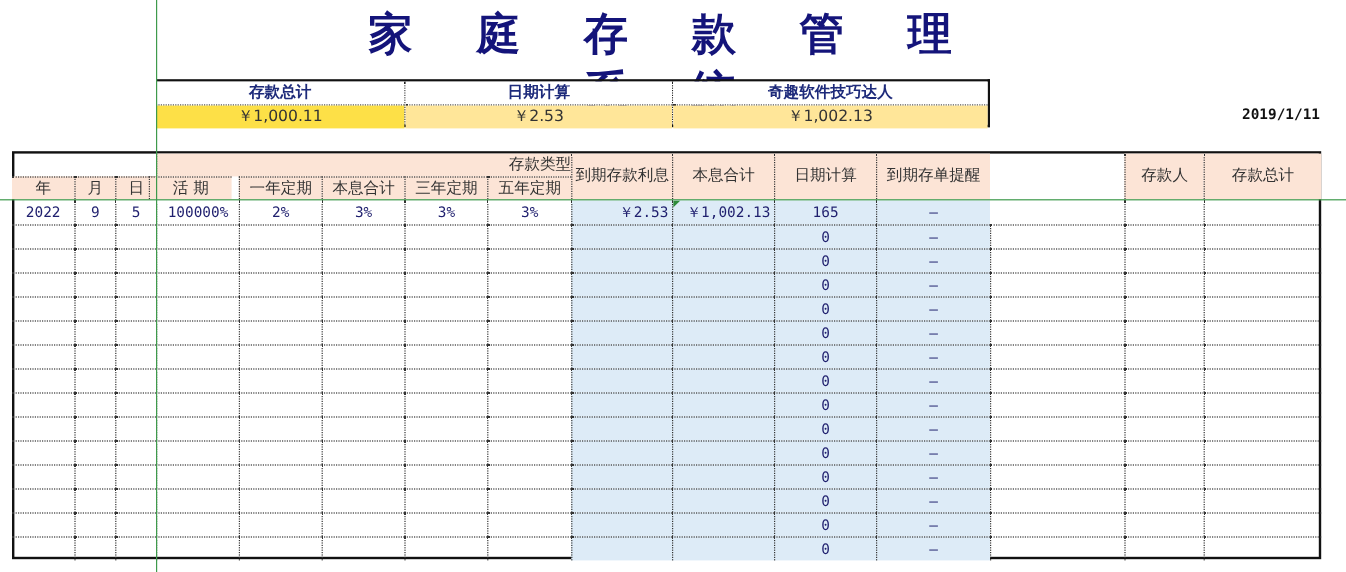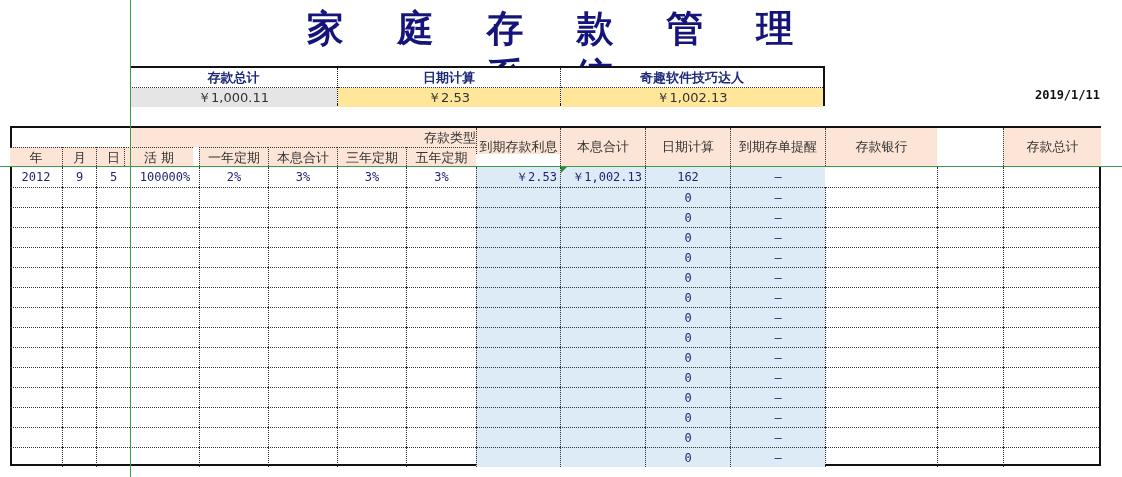--- a/index.html
+++ b/index.html
@@ -12,21 +12,21 @@
   .freeze-h { position:absolute; left:0; top:166px; width:1122px; height:1px; background:#3e9a4b; z-index:5; }
 
   .summary { position:absolute; left:130px; top:66px; width:695px; height:40px;
              border-top:2px solid #111; border-bottom:2px solid #111; border-right:2px solid #111;
              box-sizing:border-box; }
   .sum-col { position:absolute; top:0; height:100%; box-sizing:border-box; }
   .sum-col + .sum-col { border-left:1px dotted #222; }
   .sum-label { height:19px; line-height:19px; text-align:center; font-size:13px; font-weight:bold;
                color:#1d2a7a; border-bottom:1px dotted #333; background:#fff; }
   .sum-value { height:19px; line-height:19px; text-align:center; font-size:13px; color:#333; background:#ffe699; }
-  .sum-col.first .sum-value { background:#e5e5e5; }
+  .sum-col.first .sum-value { background:#fde047; }
 
   .date { position:absolute; left:1000px; top:88px; width:100px; text-align:right;
           font-family:"DejaVu Sans Mono", "Liberation Mono", monospace; font-weight:bold; font-size:12px; color:#111; }
 
   .grid { position:absolute; left:10px; top:126px; width:1091px; height:340px;
           border:2px solid #111; box-sizing:border-box; border-bottom:2px solid #111; }
   .cell { position:absolute; box-sizing:border-box; font-size:12px; text-align:center; overflow:hidden; white-space:nowrap; }
   .hdr { background:#fce4d6; color:#333; font-size:13px; }
   .bl { border-left:1px dotted #333; }
   .bt { border-top:1px dotted #333; }
@@ -62,37 +62,37 @@
 <div class="grid" id="grid">
     <div class="cell hdr bl" style="left: 118px; top: 0px; width: 346px; height: 19px; line-height: 19px; text-align: right;">存款类型</div>
     <div class="cell hdr bt" style="left: -2px; top: 19px; width: 52px; height: 19px; line-height: 19px;">年</div>
     <div class="cell hdr bt bl" style="left: 50px; top: 19px; width: 34px; height: 19px; line-height: 19px;">月</div>
     <div class="cell hdr bt bl" style="left: 84px; top: 19px; width: 34px; height: 19px; line-height: 19px;">日</div>
     <div class="cell hdr bt bl" style="left: 112px; top: 19px; width: 69px; height: 19px; line-height: 19px;">活  期</div>
     <div class="cell hdr bt bl" style="left: 187px; top: 19px; width: 69px; height: 19px; line-height: 19px;">一年定期</div>
     <div class="cell hdr bt bl" style="left: 256px; top: 19px; width: 69px; height: 19px; line-height: 19px;">本息合计</div>
     <div class="cell hdr bt bl" style="left: 325px; top: 19px; width: 69px; height: 19px; line-height: 19px;">三年定期</div>
     <div class="cell hdr bt bl" style="left: 394px; top: 19px; width: 70px; height: 19px; line-height: 19px;">五年定期</div>
-    <div class="cell hdr bl" style="left: 464px; top: 0px; width: 84px; height: 26px; line-height: 38px;">到期存款利息</div>
+    <div class="cell hdr bl" style="left: 464px; top: 0px; width: 84px; height: 38px; line-height: 38px;">到期存款利息</div>
     <div class="cell hdr bl" style="left: 633px; top: 0px; width: 85px; height: 38px; line-height: 38px;">日期计算</div>
     <div class="cell hdr bl" style="left: 548px; top: 0px; width: 85px; height: 38px; line-height: 38px;">本息合计</div>
     <div class="cell hdr bl" style="left: 718px; top: 0px; width: 95px; height: 38px; line-height: 38px;">到期存单提醒</div>
-    <div class="cell hdr bl" style="left: 813px; top: 0px; width: 112px; height: 38px; line-height: 38px;">存款银行</div>
+    <div class="cell hdr bl" style="left: 925px; top: 0px; width: 66px; height: 38px; line-height: 38px;">存款人</div>
     <div class="cell hdr bl" style="left: 991px; top: 0px; width: 98px; height: 38px; line-height: 38px;">存款总计</div>
-    <div class="cell mono " style="left: -2px; top: 39px; width: 52px; height: 20px; line-height: 20px;">2012</div>
+    <div class="cell mono " style="left: -2px; top: 39px; width: 52px; height: 20px; line-height: 20px;">2022</div>
     <div class="cell bl mono " style="left: 50px; top: 39px; width: 34px; height: 20px; line-height: 20px;">9</div>
     <div class="cell bl mono " style="left: 84px; top: 39px; width: 34px; height: 20px; line-height: 20px;">5</div>
     <div class="cell bl mono " style="left: 118px; top: 39px; width: 69px; height: 20px; line-height: 20px;">100000%</div>
     <div class="cell bl mono " style="left: 187px; top: 39px; width: 69px; height: 20px; line-height: 20px;">2%</div>
     <div class="cell bl mono " style="left: 256px; top: 39px; width: 69px; height: 20px; line-height: 20px;">3%</div>
     <div class="cell bl mono " style="left: 325px; top: 39px; width: 69px; height: 20px; line-height: 20px;">3%</div>
     <div class="cell bl mono " style="left: 394px; top: 39px; width: 70px; height: 20px; line-height: 20px;">3%</div>
     <div class="cell bl blue mono " style="left: 464px; top: 39px; width: 84px; height: 20px; line-height: 20px; text-align: right; padding-right: 3px;">￥2.53</div>
     <div class="cell bl blue mono " style="left: 548px; top: 39px; width: 85px; height: 20px; line-height: 20px; text-align: right; padding-right: 3px;">￥1,002.13<span class="err-tri"></span></div>
-    <div class="cell bl blue mono " style="left: 633px; top: 39px; width: 85px; height: 20px; line-height: 20px;">162</div>
+    <div class="cell bl blue mono " style="left: 633px; top: 39px; width: 85px; height: 20px; line-height: 20px;">165</div>
     <div class="cell bl blue mono " style="left: 718px; top: 39px; width: 95px; height: 20px; line-height: 20px;">–</div>
     <div class="cell bl " style="left: 925px; top: 39px; width: 66px; height: 20px; line-height: 20px;"></div>
     <div class="cell bl " style="left: 991px; top: 39px; width: 98px; height: 20px; line-height: 20px;"></div>
     <div class="cell bt mono " style="left: -2px; top: 59px; width: 52px; height: 20px; line-height: 20px;"></div>
     <div class="cell bl bt mono " style="left: 50px; top: 59px; width: 34px; height: 20px; line-height: 20px;"></div>
     <div class="cell bl bt mono " style="left: 84px; top: 59px; width: 34px; height: 20px; line-height: 20px;"></div>
     <div class="cell bl bt mono " style="left: 118px; top: 59px; width: 69px; height: 20px; line-height: 20px;"></div>
     <div class="cell bl bt mono " style="left: 187px; top: 59px; width: 69px; height: 20px; line-height: 20px;"></div>
     <div class="cell bl bt mono " style="left: 256px; top: 59px; width: 69px; height: 20px; line-height: 20px;"></div>
     <div class="cell bl bt mono " style="left: 325px; top: 59px; width: 69px; height: 20px; line-height: 20px;"></div>

